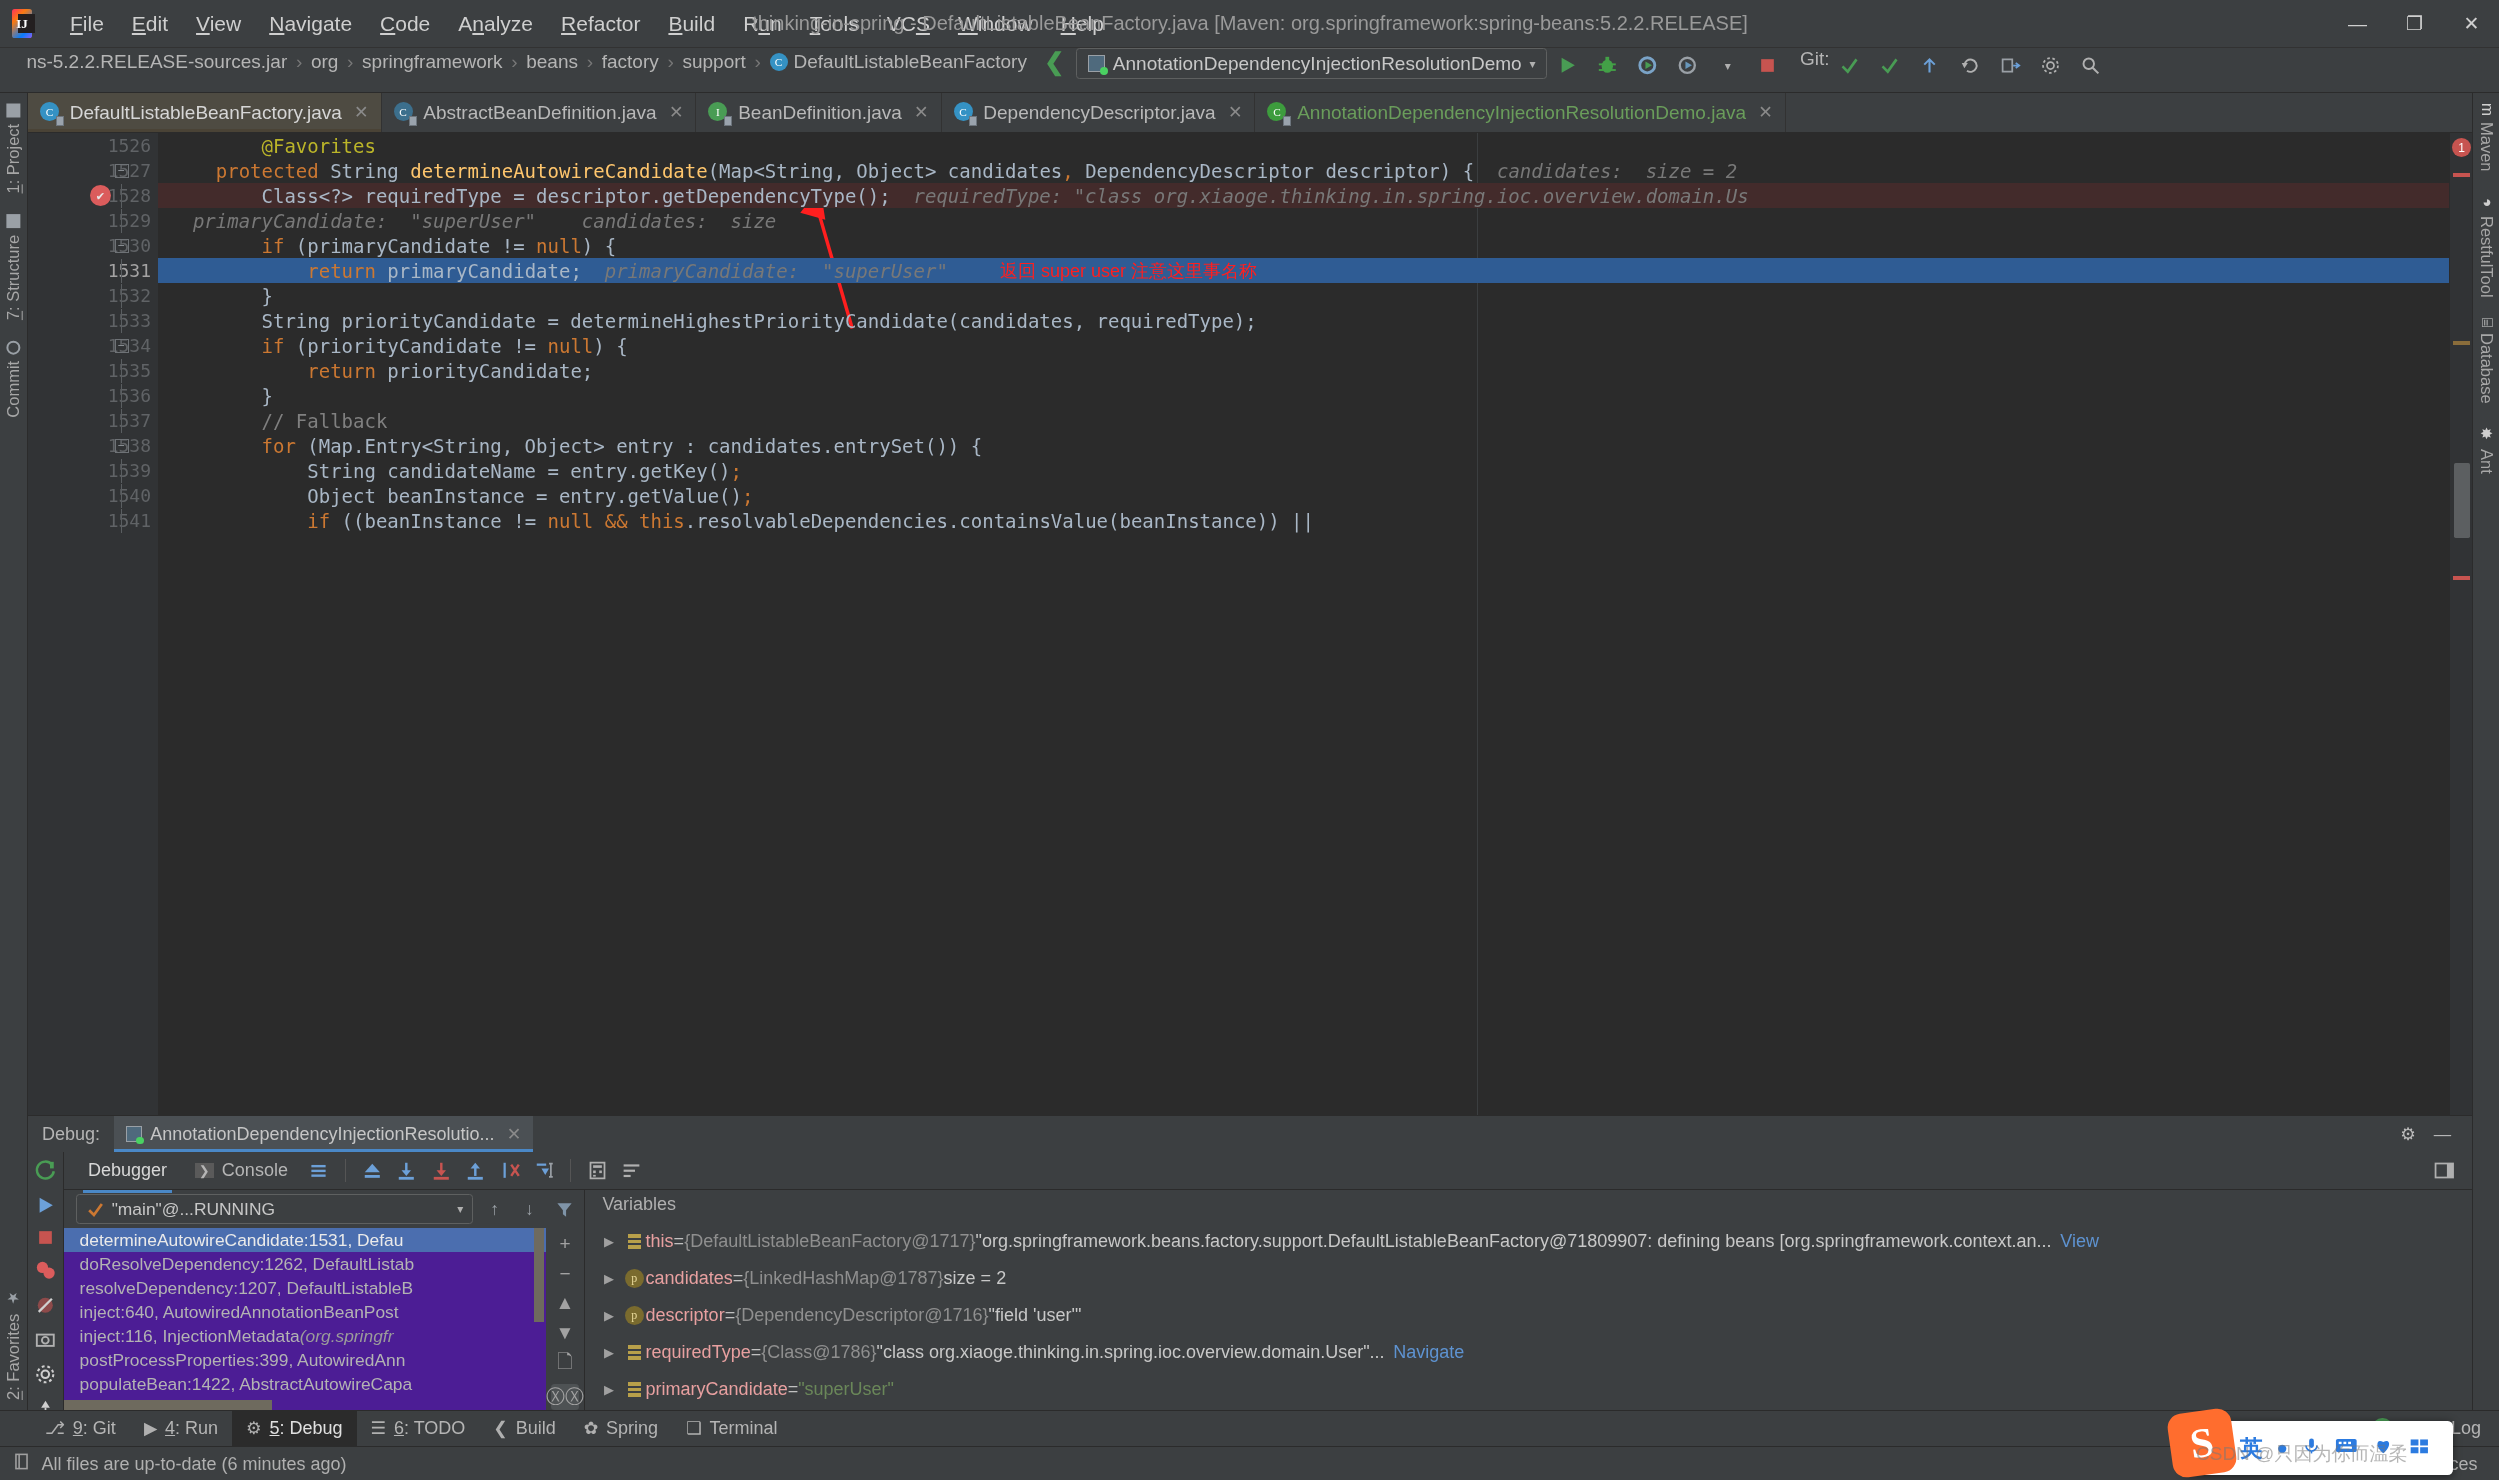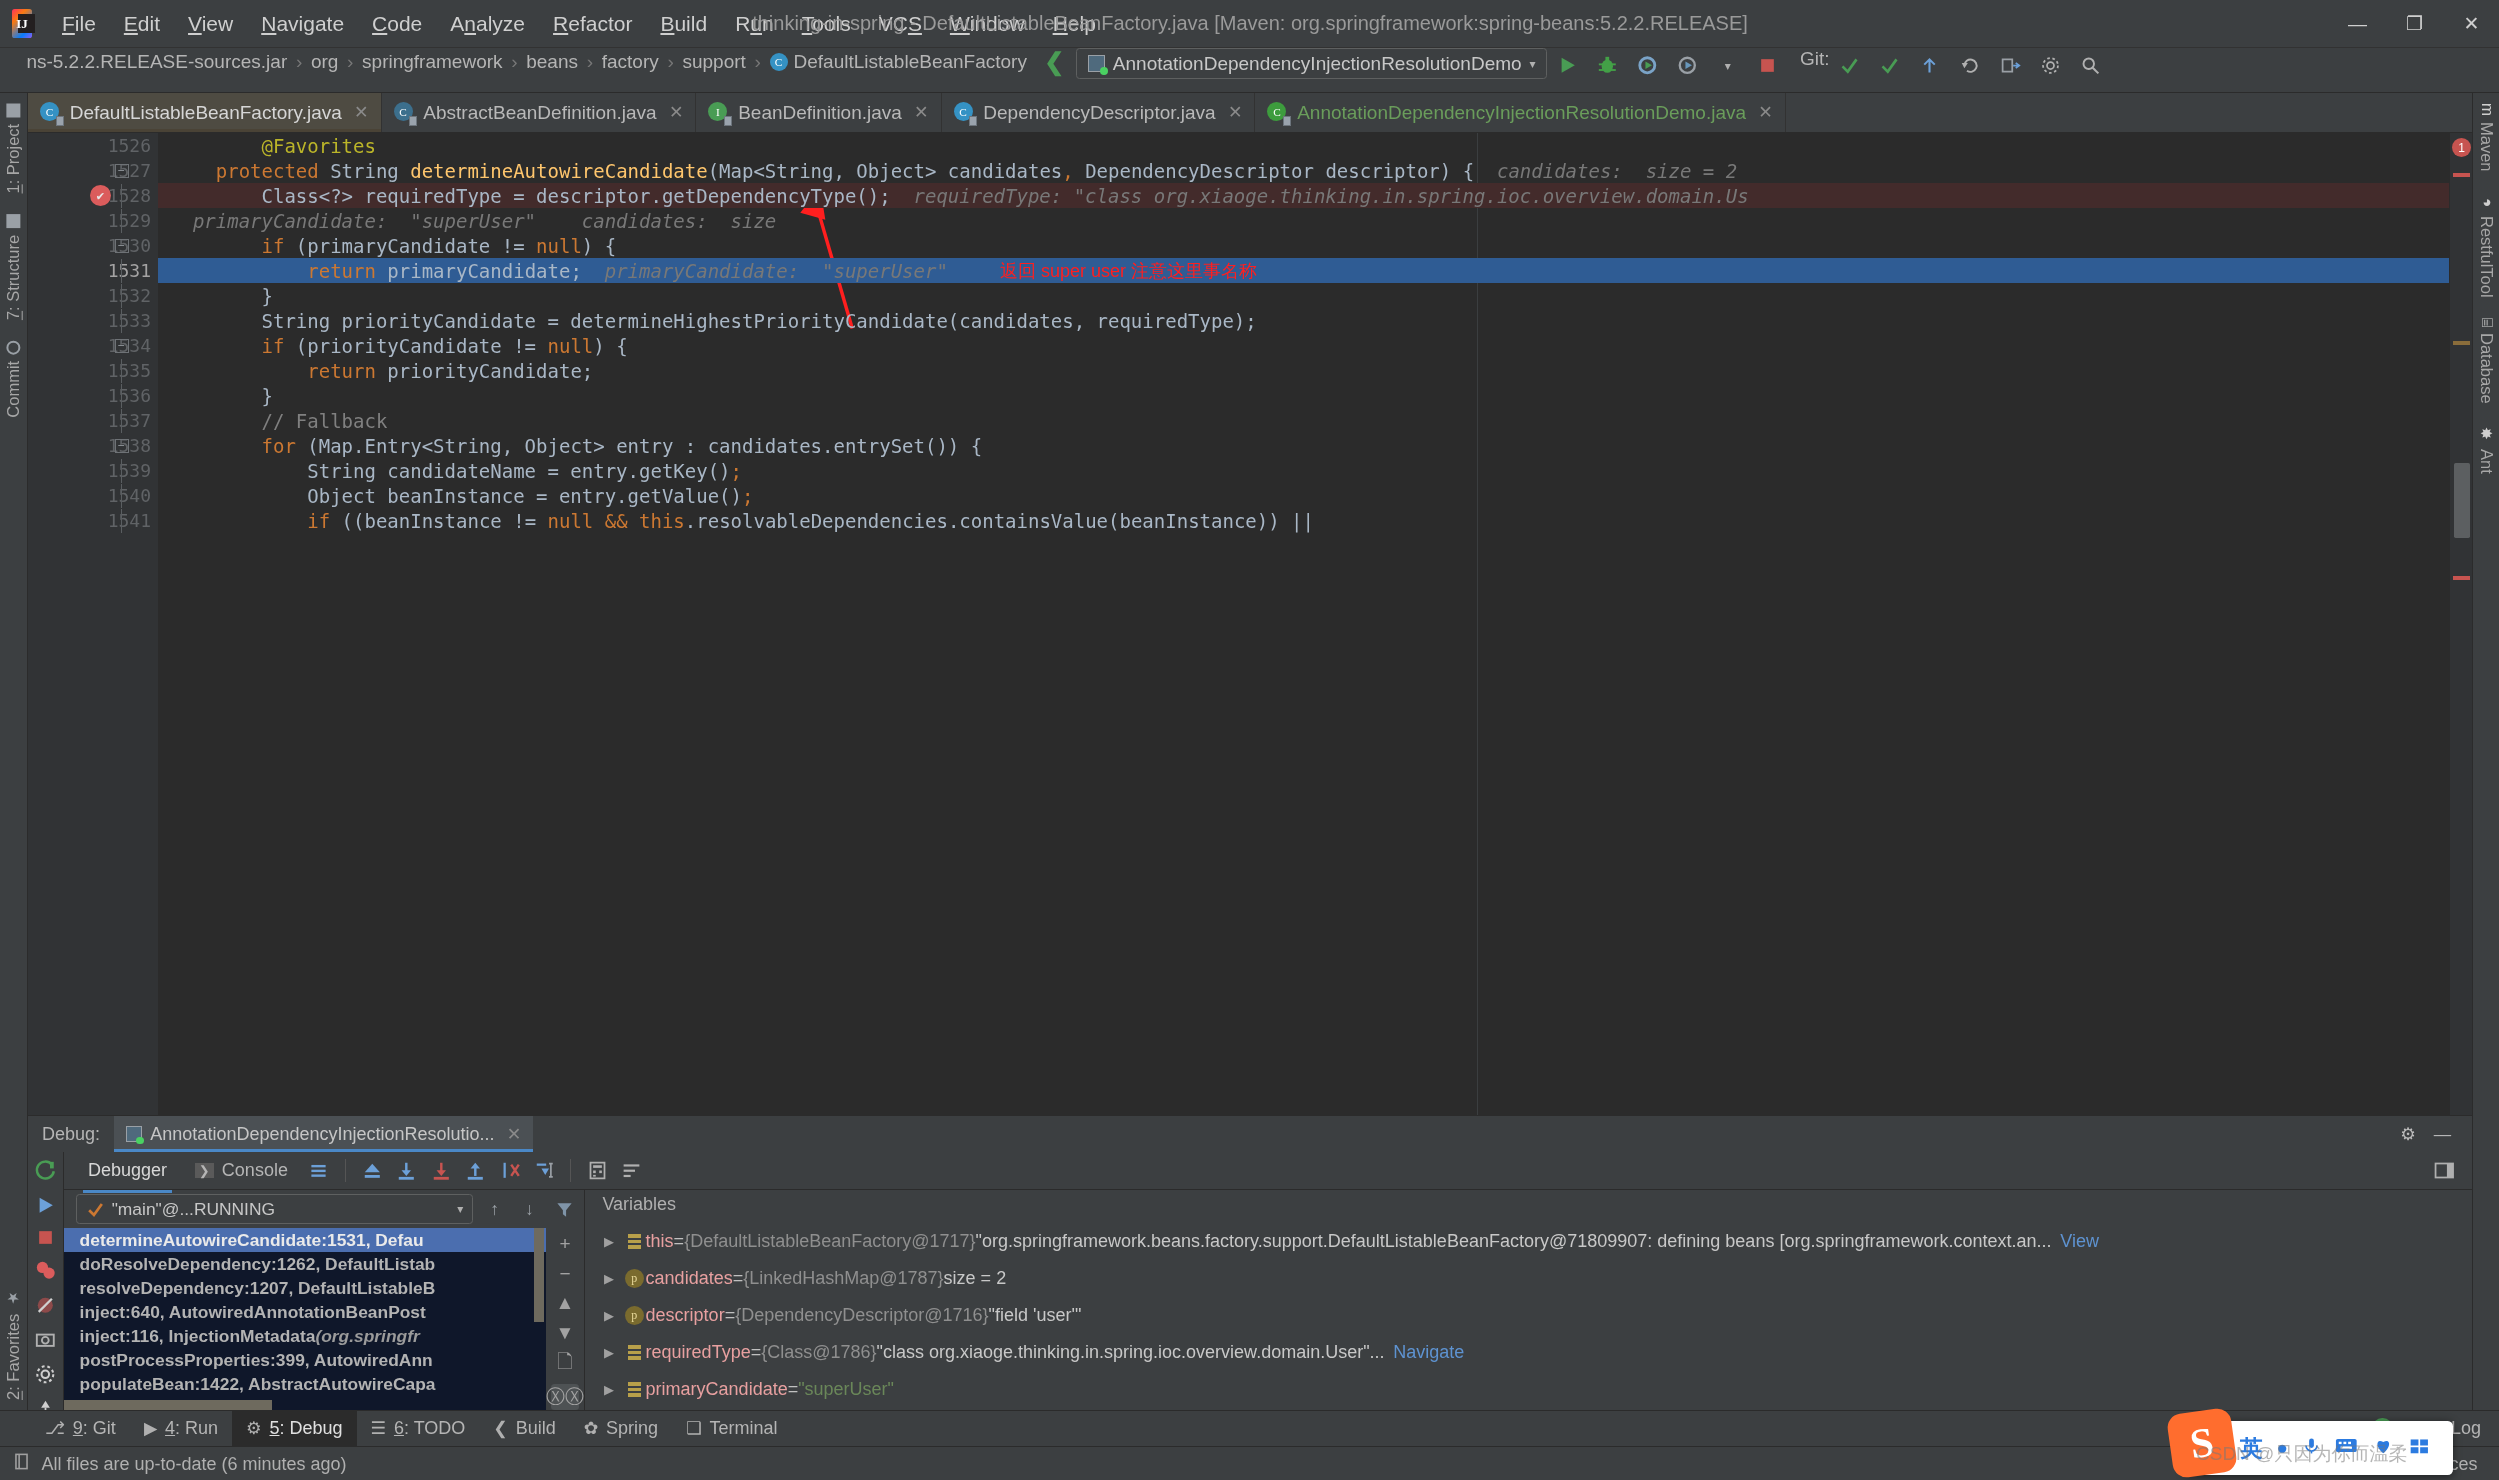--- a/index.html
+++ b/index.html
@@ -19,21 +19,21 @@
 
   
   .titlebar {
     height: 48px; flex: none;
     display: flex; align-items: center;
     background: #3c3f41;
     border-bottom: 0.9px solid #323232;
     position: relative;
   }
   .ij-logo {
-    width: 20px; height: 29.5px; margin-left: 12px; margin-right: 16px;
+    width: 20px; height: 29.5px; margin-left: 12px; margin-right: 24px;
     position: relative; flex: none;
     background: linear-gradient(135deg,#fe315d 0%,#f97a12 30%,#087cfa 75%,#8c5ef7 100%);
     border-radius: 2.6px;
   }
   .ij-logo::after {
     content: ""; position: absolute; left: 6px; top: 5.2px;
     width: 17.4px; height: 19px; background: #231f20;
   }
   .ij-logo .ij-txt {
     position: absolute; left: 0; top: 0; width: 100%; height: 100%;
@@ -258,21 +258,21 @@
   .pane-frames { width: 521px; flex: none; display: flex; flex-direction: column; border-right: 0.9px solid #2b2b2b; }
   .pane-vars { flex: 1 1 auto; display: flex; flex-direction: column; min-width: 0; }
   .pane-title { height: 29.5px; flex:none; font-size: 18px; color: #b0b0b0; padding: 3.5px 0 0 17.4px; }
   .frames-ctl { height: 38px; flex: none; display: flex; align-items: center; gap: 8.7px; padding: 0 7px 0 12px; }
   .thread-sel {
     border: 0.9px solid #5e6060; border-radius: 3.5px; height: 29.5px; display:flex;
     align-items:center; gap: 7px; padding: 0 8.7px; font-size: 17.4px; color: #c8c8c8;
     flex: 1 1 auto; min-width: 0; background: #3c3f41;
   }
   .fi-btn { width: 26px; height: 26px; display:flex; align-items:center; justify-content:center; color:#9aa0a6; font-size: 17.4px; }
-  .frames-list { flex: 1 1 auto; overflow: hidden; background: #0f172a; position: relative; font-weight: bold; }
+  .frames-list { flex: 1 1 auto; overflow: hidden; background: #4c1d95; position: relative; }
   .frame {
     height: 24px; font-size: 17.4px; color: #b3b3b3; padding-left: 15.6px;
     white-space: nowrap; overflow: hidden; text-overflow: clip;
     display: flex; align-items: center;
   }
   .frame.sel { background: #4b6eaf; color: #eaeaea; }
   .frame .ital { font-style: italic; color: #9b9b9b; }
   .frames-scroll { position: absolute; right: 1.7px; top: 0; width: 10.4px; background: #6e6a5e; }
   .frames-hbar { position:absolute; left: 0; bottom:0; height: 10.4px; background:#6e6a5e; }
 

